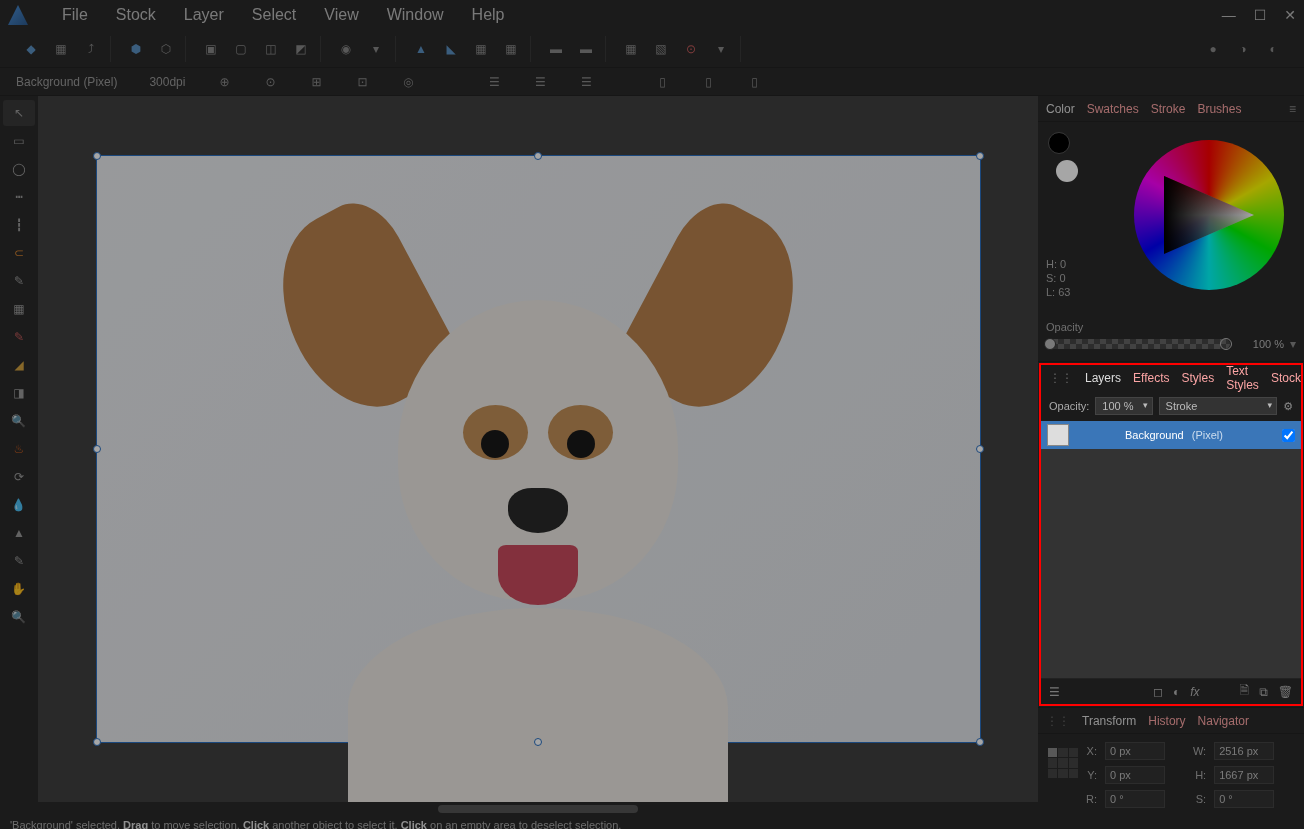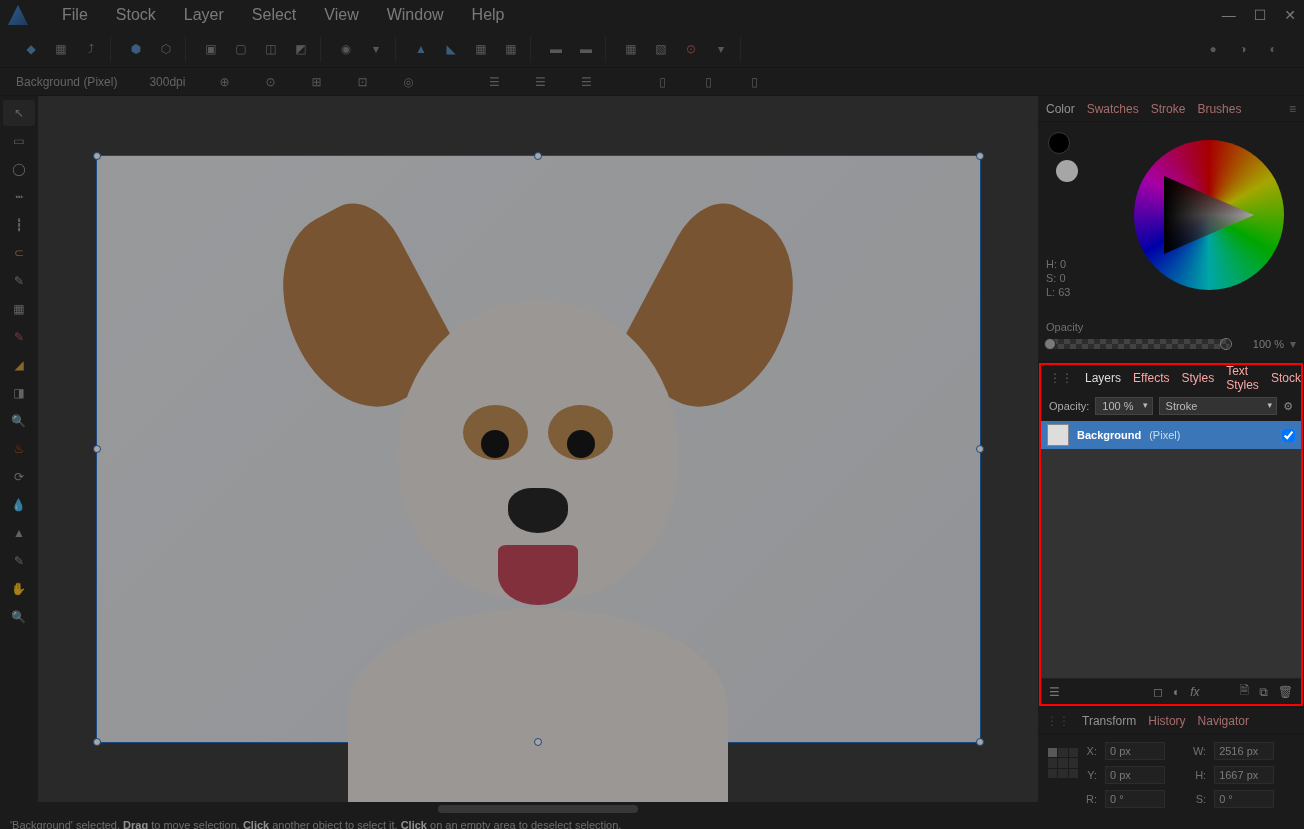--- a/index.html
+++ b/index.html
@@ -65,21 +65,21 @@
 .opacity-val { font-size: 11px; color: #bbb; width: 48px; text-align: right; }
 .layers-panel { flex: 1; border: 2px solid red; margin: 1px; display: flex; flex-direction: column; }
 .layer-opts { height: 30px; display: flex; align-items: center; padding: 0 8px; gap: 6px; font-size: 11px; }
 .layer-opacity-label { color: #aaa; }
 .layer-dropdown { background: #333; border: 1px solid #444; color: #bbb; padding: 2px 18px 2px 6px; font-size: 11px; position: relative; cursor: pointer; }
 .layer-dropdown::after { content: '▾'; position: absolute; right: 4px; font-size: 9px; }
 .layer-gear { margin-left: auto; color: #888; cursor: pointer; }
 .layer-list { flex: 1; background: #333; }
 .layer-item { height: 28px; background: #3a76b8; display: flex; align-items: center; padding: 0 6px; gap: 8px; color: #fff; font-size: 11px; cursor: pointer; }
 .layer-thumb { width: 22px; height: 22px; background: #ddd; border: 1px solid #888; }
-.layer-name { font-weight: bold; }
+.layer-name { font-weight: normal; margin-left: 48px; }
 .layer-type { color: #cde; }
 .layer-check { margin-left: auto; }
 .layer-toolbar { height: 26px; display: flex; align-items: center; padding: 0 8px; gap: 10px; color: #777; border-top: 1px solid #222; }
 .lt-spacer { flex: 1; }
 .red-arrow { position: absolute; left: 948px; top: 460px; width: 0; height: 0; z-index: 100; }
 .transform-panel { border-top: 1px solid #222; }
 .transform-body { padding: 8px 10px; display: grid; grid-template-columns: 30px auto 1fr auto 1fr; gap: 6px 8px; align-items: center; font-size: 11px; }
 .anchor-grid { width: 30px; height: 30px; display: grid; grid-template-columns: repeat(3, 1fr); gap: 1px; grid-row: span 2; }
 .anchor-cell { background: #444; }
 .anchor-cell.active { background: #888; }

